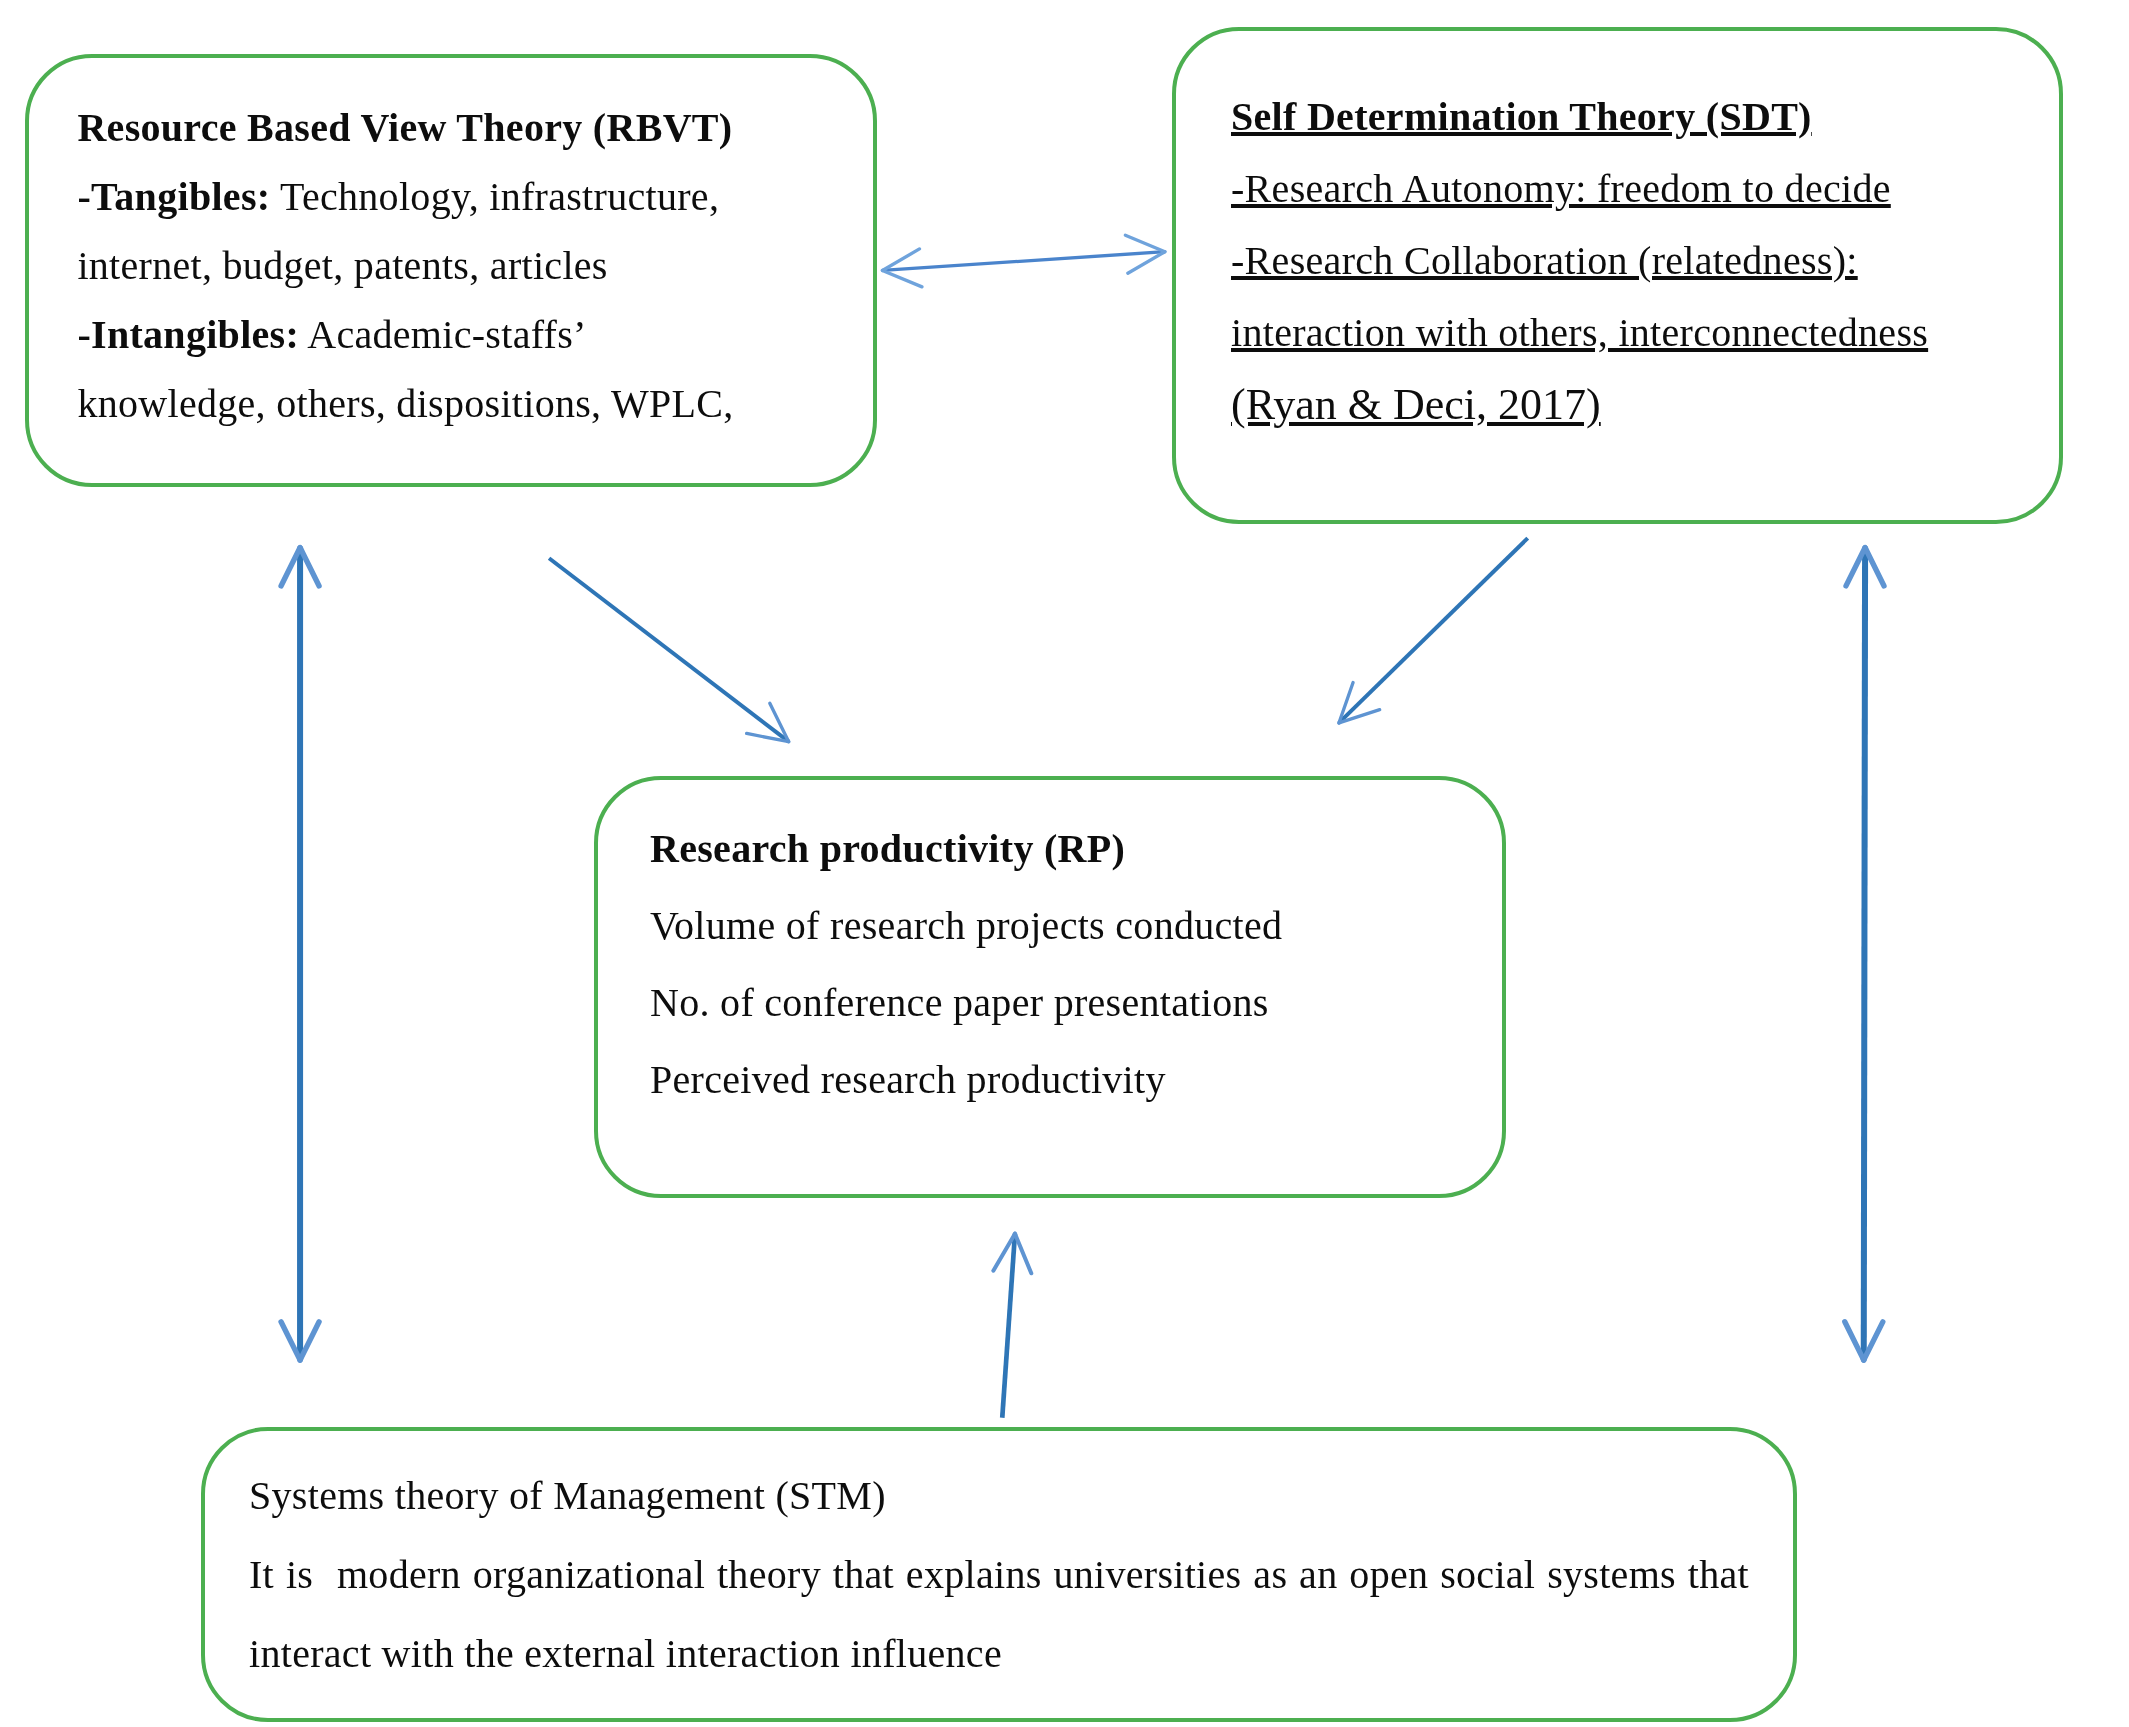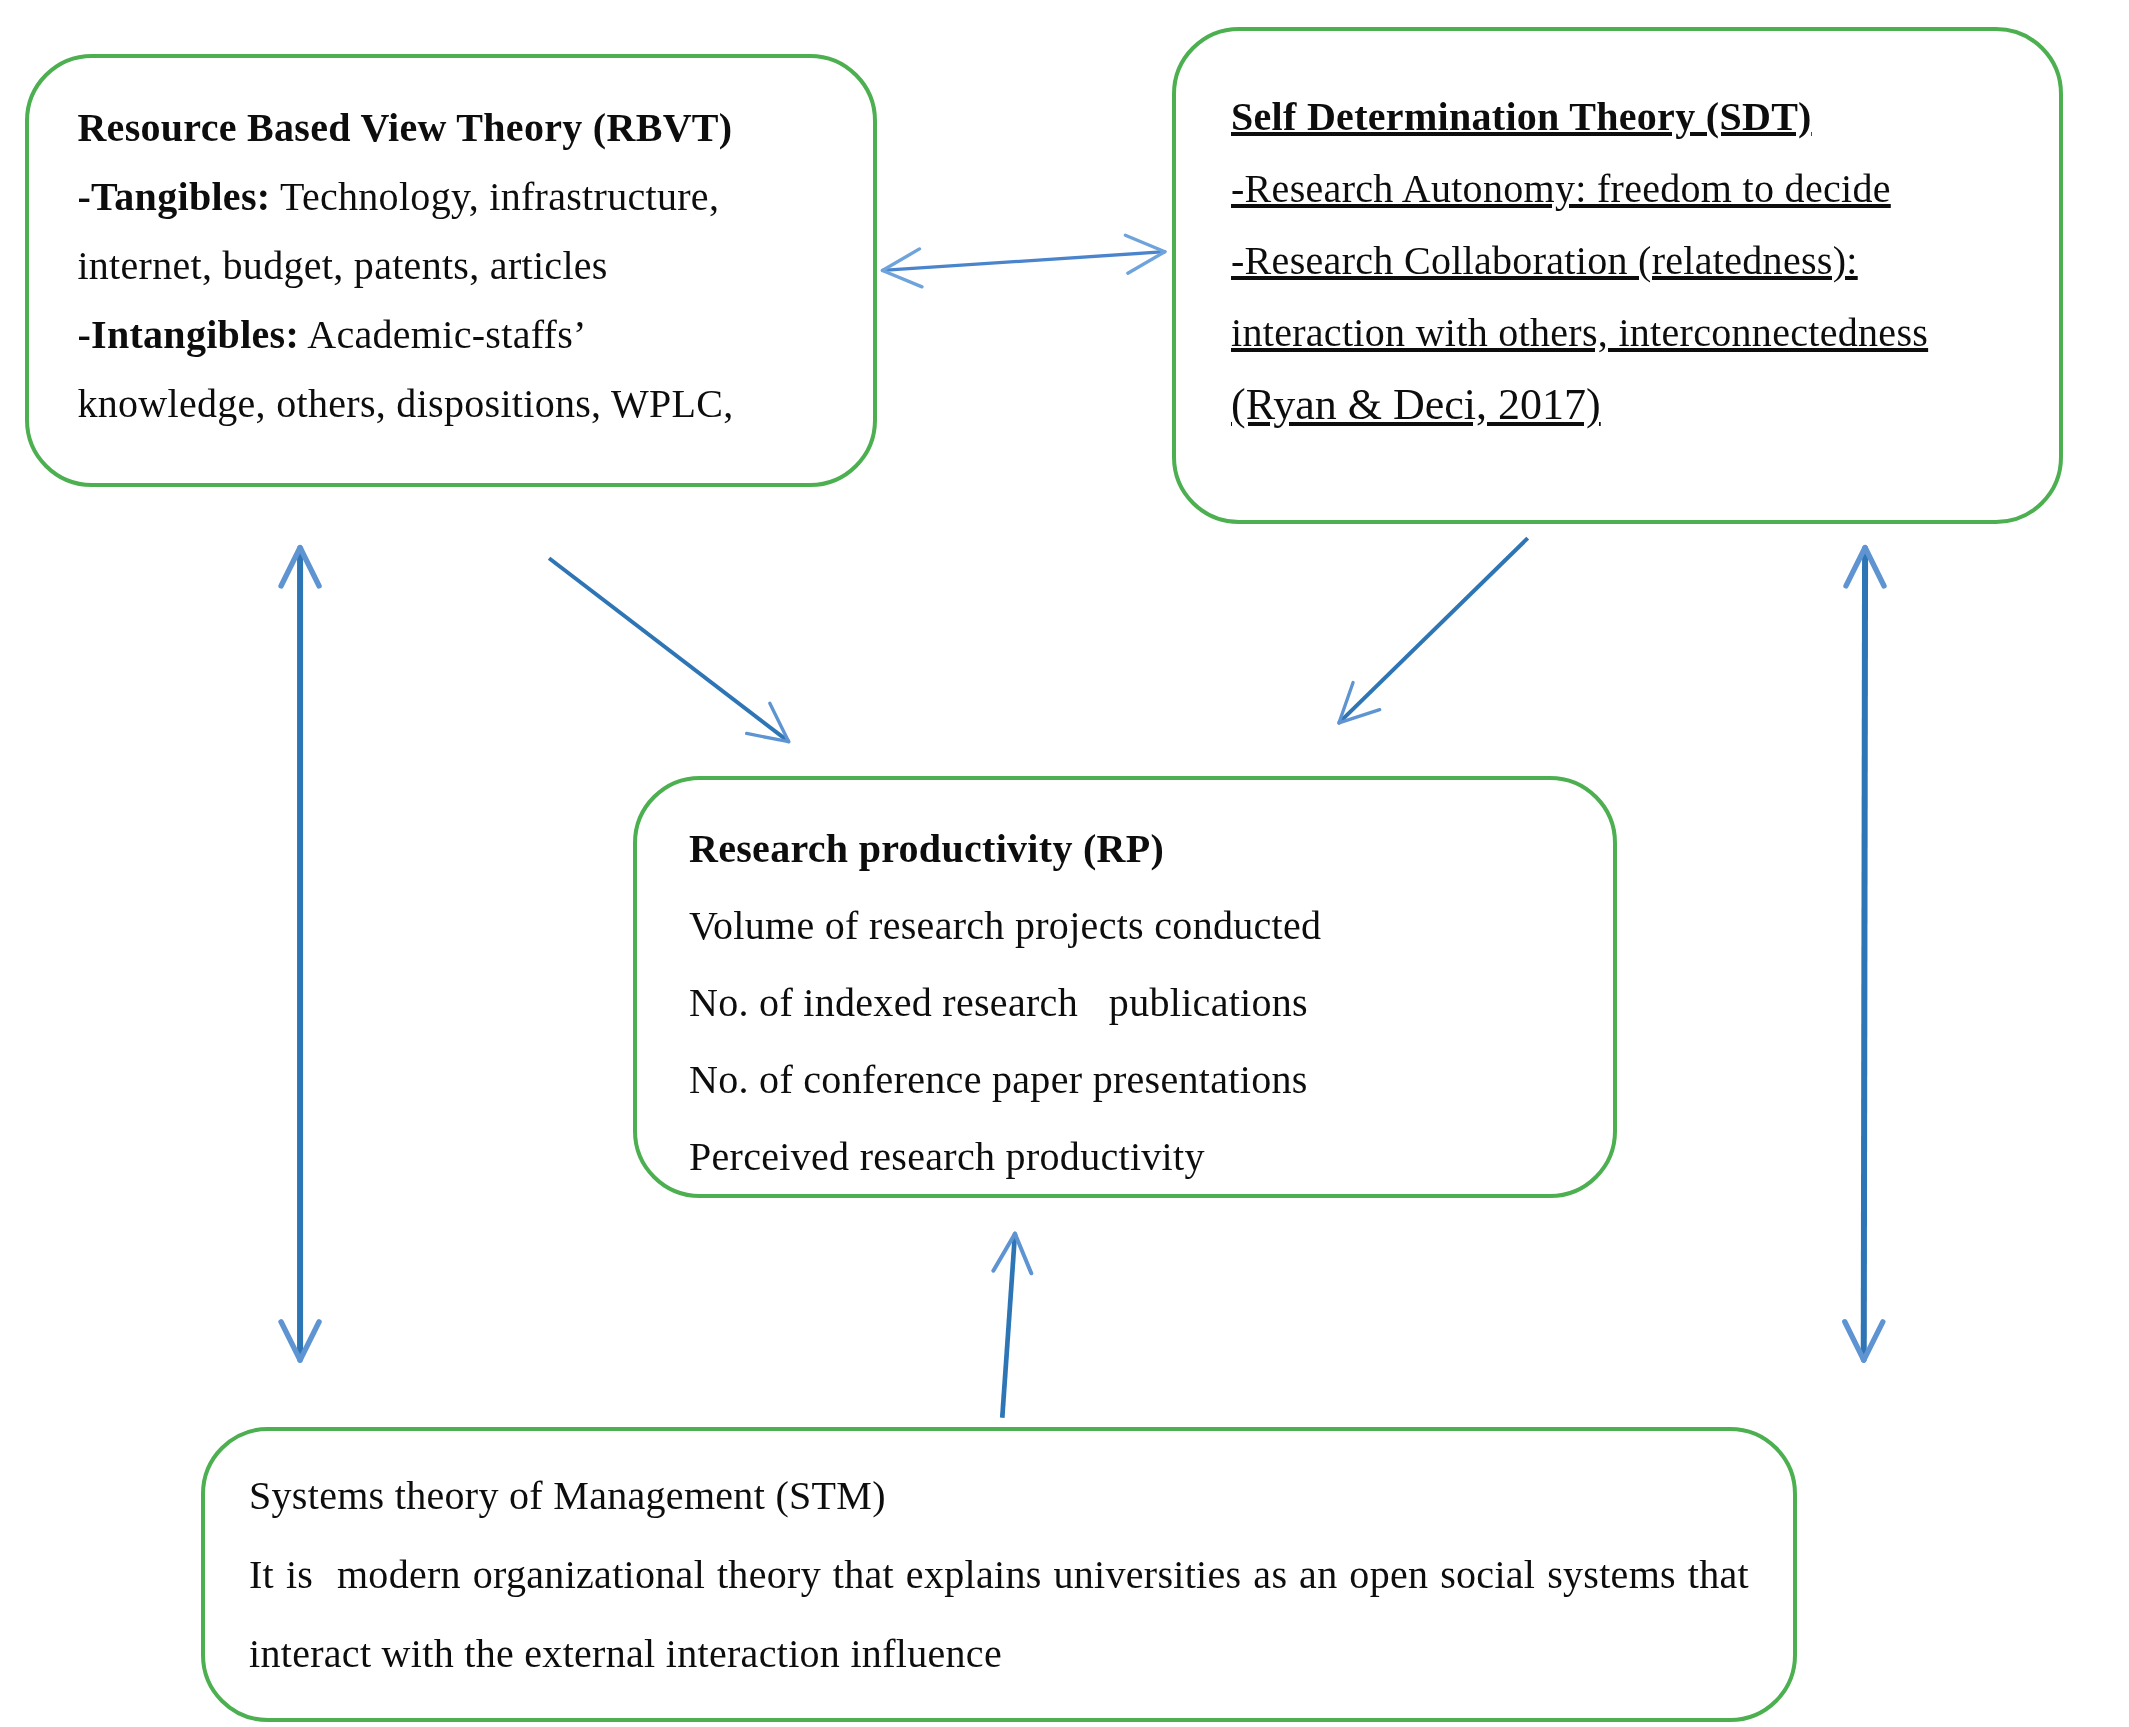--- a/index.html
+++ b/index.html
@@ -10,21 +10,21 @@
   }
   .box{
     position:absolute;box-sizing:border-box;background:#ffffff;
     border:4.7px solid #4CAF50;border-radius:67px;
     font-size:40px;letter-spacing:0.3px;margin-top:8px;
   }
   .ln{white-space:nowrap;}
   .ln b{font-weight:bold;}
   #rbvt-box{left:25.4px;top:46px;width:852px;height:433px;padding:35px 27px 0 48px;line-height:69px;}
   #sdt-box{left:1172px;top:19px;width:891px;height:497px;padding:50px 20px 0 55px;line-height:72px;text-decoration:underline;}
-  #rp-box{left:633px;top:768px;width:984px;height:422px;padding:30px 34px 0 52px;line-height:77px;}
+  #rp-box{left:594px;top:768px;width:912px;height:422px;padding:30px 34px 0 52px;line-height:77px;}
   #stm-box{left:201px;top:1419px;width:1596px;height:295px;padding:25.4px 44px 0 44px;line-height:79px;}
   .cite{font-size:44px;letter-spacing:0px;}
   .justify{white-space:normal;text-align:justify;text-align-last:justify;}
   #arrows-layer{position:absolute;left:0;top:0;width:2129px;height:1727px;}
 </style>
 </head>
 <body>
 
 <svg id="arrows-layer" viewBox="0 0 3180 2580" xmlns="http://www.w3.org/2000/svg">
     <g>
@@ -77,21 +77,20 @@
   <div class="ln"><b>Self Determination Theory (SDT)</b><span></span></div>
   <div class="ln"><span>-Research Autonomy: freedom to decide</span></div>
   <div class="ln"><span>-Research Collaboration (relatedness):</span></div>
   <div class="ln"><span>interaction with others, interconnectedness</span></div>
   <div class="ln cite"><span>(Ryan &amp; Deci, 2017)</span></div>
 </div>
 
 <div class="box" id="rp-box">
   <div class="ln"><b>Research productivity (RP)</b><span></span></div>
   <div class="ln"><span>Volume of research projects conducted</span></div>
-  <div class="ln"><span>No. of indexed research&nbsp;&nbsp;&nbsp;publications</span></div>
   <div class="ln"><span>No. of conference paper presentations</span></div>
   <div class="ln"><span>Perceived research productivity</span></div>
 </div>
 
 <div class="box" id="stm-box">
   <div class="ln"><span>Systems theory of Management (STM)</span></div>
   <div class="ln justify"><span>It is&nbsp; modern organizational theory that explains universities as an open social systems that</span></div>
   <div class="ln"><span>interact with the external interaction influence</span></div>
 </div>
 

